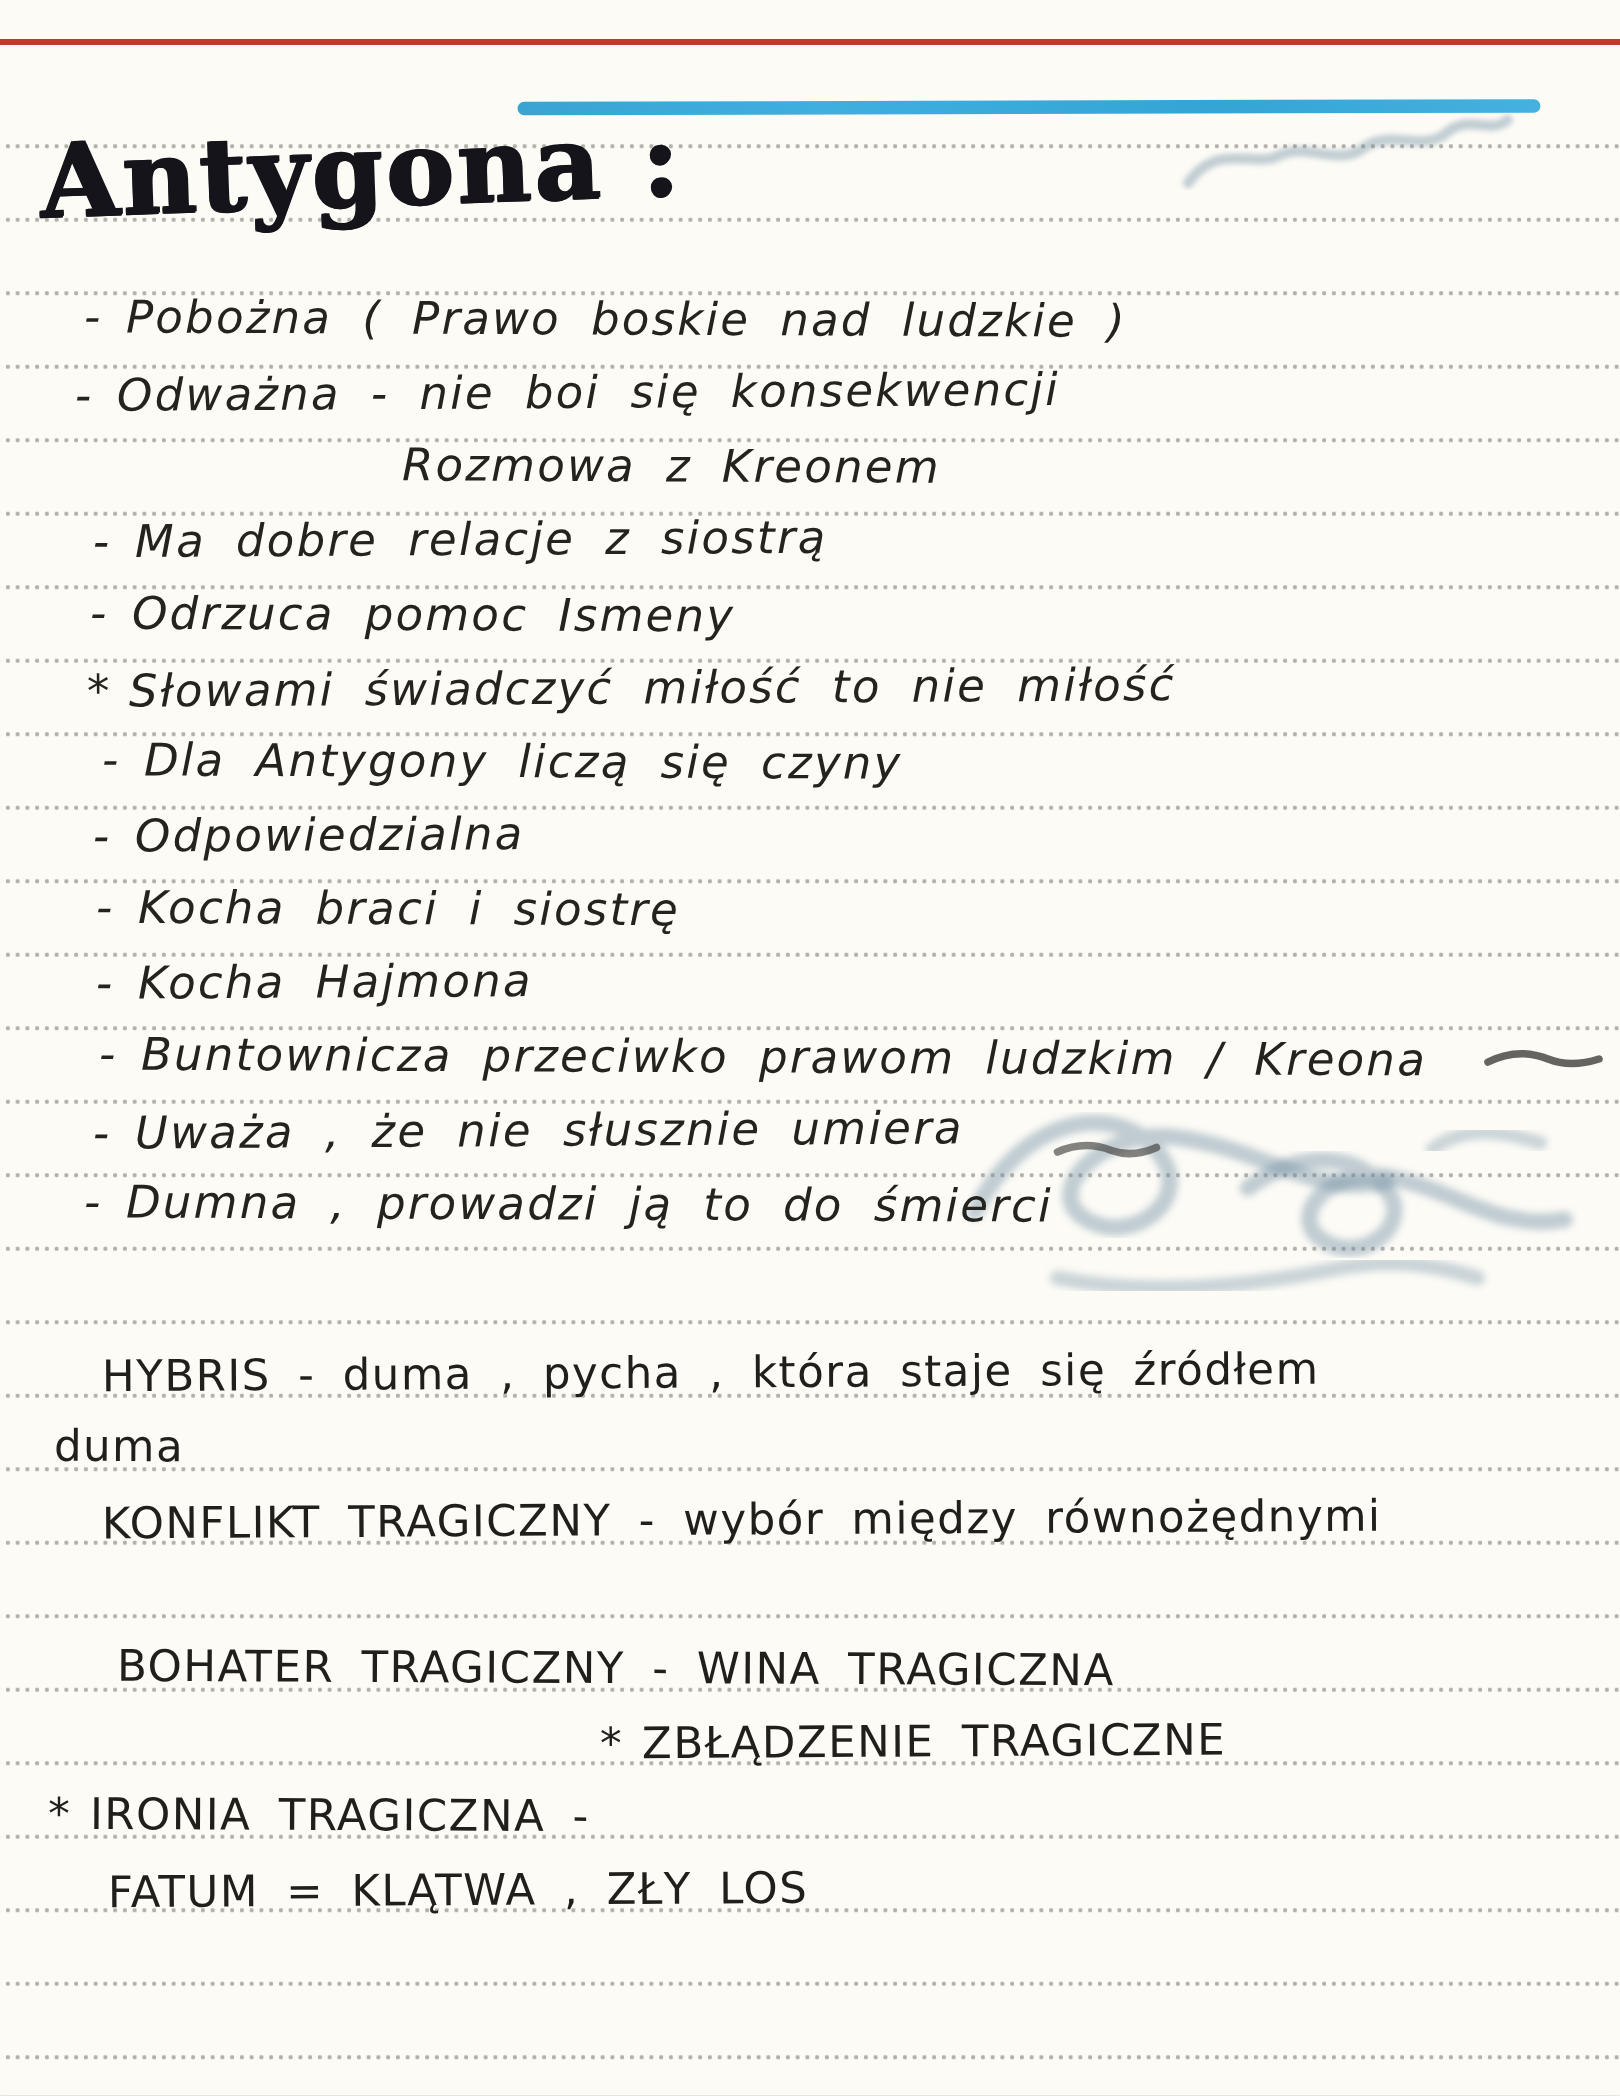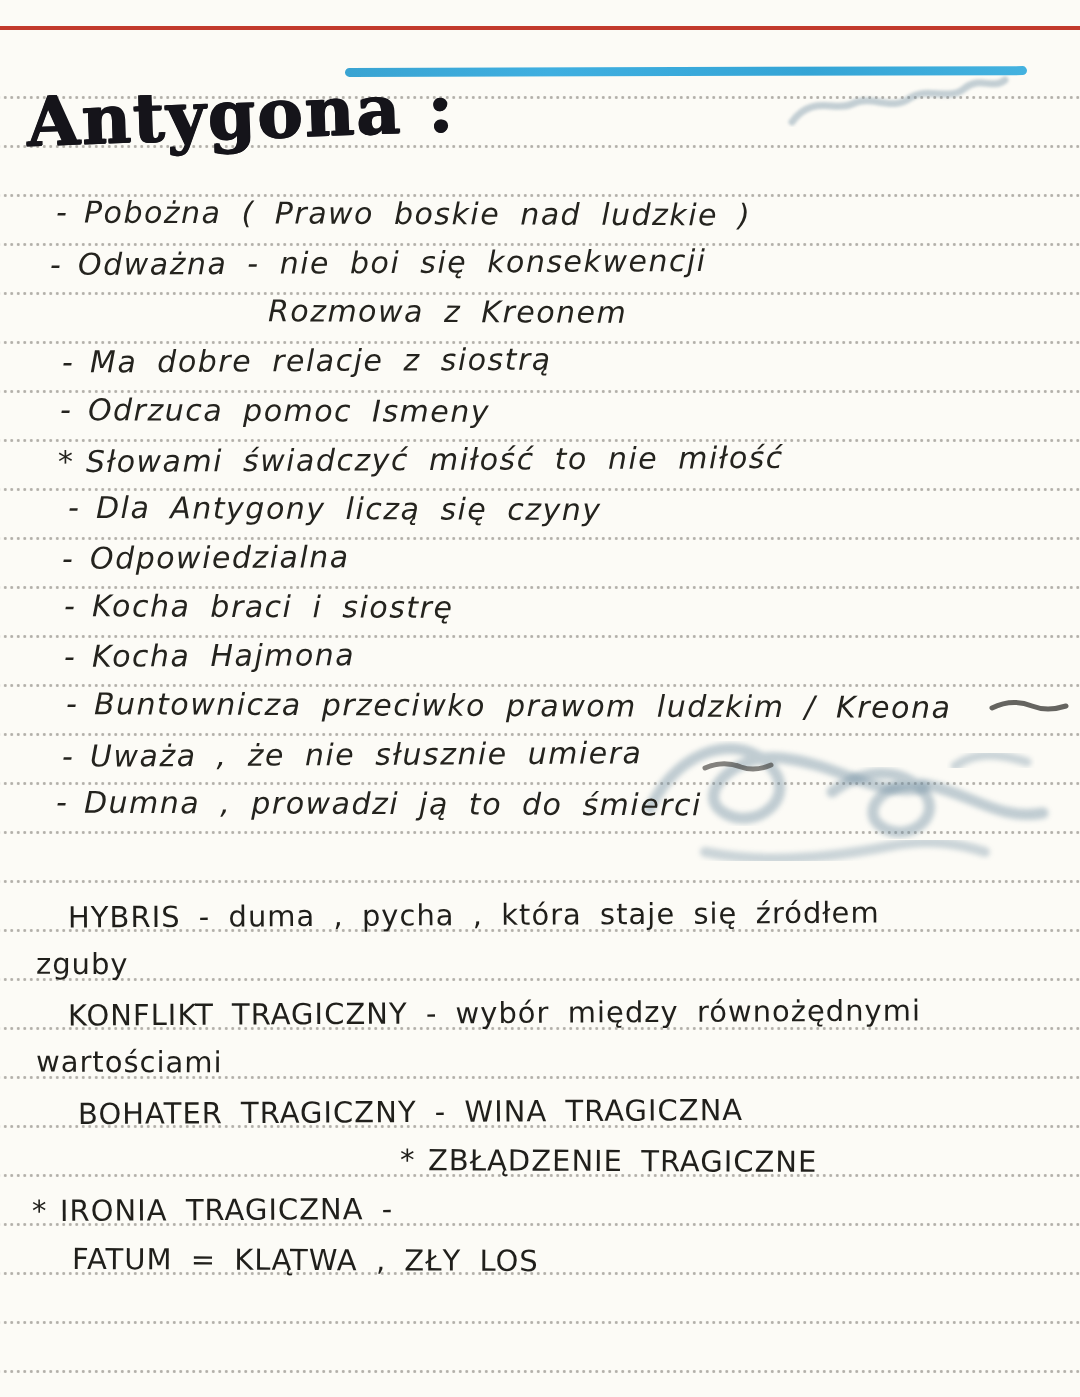--- a/index.html
+++ b/index.html
@@ -103,21 +103,20 @@
   <div class="line hand" style="top:442px; left:58px;"><span class="bullet">*</span><span>Słowami świadczyć miłość to nie miłość</span></div>
   <div class="line hand" style="top:491px; left:68px;"><span class="bullet">-</span><span>Dla Antygony liczą się czyny</span></div>
   <div class="line hand" style="top:540px; left:62px;"><span class="bullet">-</span><span>Odpowiedzialna</span></div>
   <div class="line hand" style="top:589px; left:64px;"><span class="bullet">-</span><span>Kocha braci i siostrę</span></div>
   <div class="line hand" style="top:638px; left:64px;"><span class="bullet">-</span><span>Kocha Hajmona</span></div>
   <div class="line hand" style="top:688px; left:66px;"><span class="bullet">-</span><span>Buntownicza przeciwko prawom ludzkim / Kreona</span></div>
   <div class="line hand" style="top:737px; left:62px;"><span class="bullet">-</span><span>Uważa , że nie słusznie umiera</span></div>
   <div class="line hand" style="top:786px; left:56px;"><span class="bullet">-</span><span>Dumna , prowadzi ją to do śmierci</span></div>
 
   <div class="line caps" style="top:898px;  left:68px;"><span>HYBRIS - duma , pycha , która staje się źródłem</span></div>
-  <div class="line caps" style="top:947px;  left:36px;"><span>zguby</span></div>
+  <div class="line caps" style="top:947px;  left:36px;"><span>duma</span></div>
   <div class="line caps" style="top:996px;  left:68px;"><span>KONFLIKT TRAGICZNY - wybór między równożędnymi</span></div>
-  <div class="line caps" style="top:1045px; left:36px;"><span>wartościami</span></div>
   <div class="line caps" style="top:1095px; left:78px;"><span>BOHATER TRAGICZNY - WINA TRAGICZNA</span></div>
   <div class="line caps" style="top:1144px; left:400px;"><span class="bullet">*</span><span>ZBŁĄDZENIE TRAGICZNE</span></div>
   <div class="line caps" style="top:1193px; left:32px;"><span class="bullet">*</span><span>IRONIA TRAGICZNA -</span></div>
   <div class="line caps" style="top:1243px; left:72px;"><span>FATUM = KLĄTWA , ZŁY LOS</span></div>
 
 </div>
 
 </body></html>

